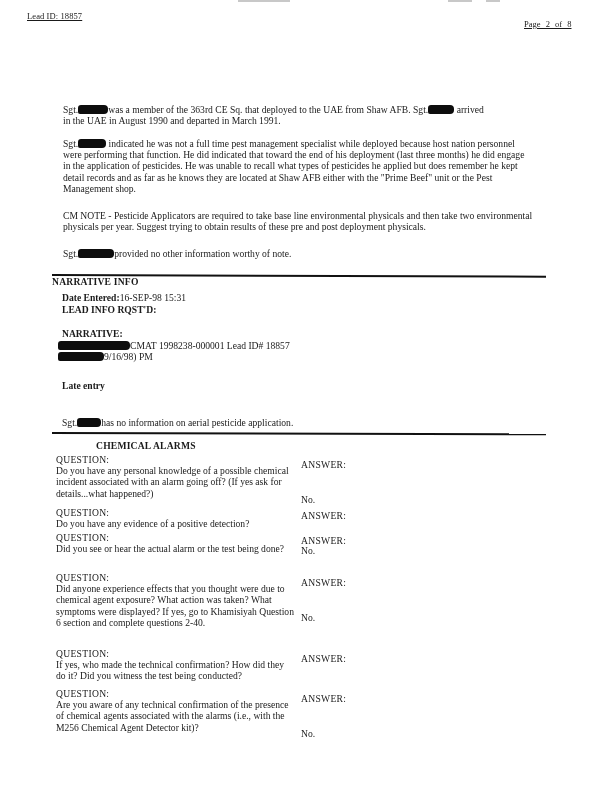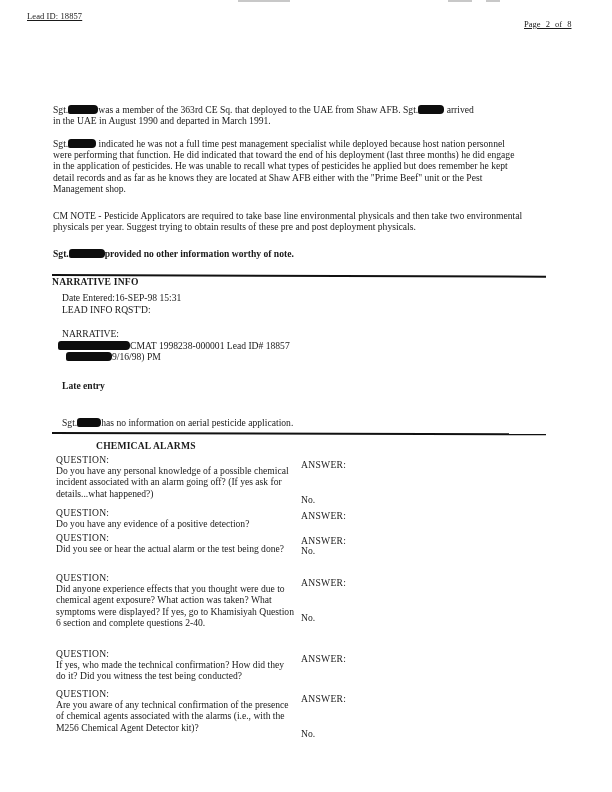--- a/index.html
+++ b/index.html
@@ -27,21 +27,21 @@
       font-size: 8.5px;
       letter-spacing: 0.1px;
     }
     .hdr-right {
       left: 524px; top: 19px;
       font-size: 8.5px;
       word-spacing: 3px;
     }
     .para {
       position: absolute;
-      left: 53px;
+      left: 63px;
       width: 470px;
       font-size: 9.6px;
       line-height: 11.2px;
     }
     .redact {
       display: inline-block;
       background: #0d0d0d;
       height: 9px;
       vertical-align: -1px;
       border-radius: 3px 4px 4px 2px;
@@ -52,21 +52,21 @@
       border-top: 2px solid #111;
       transform-origin: left center;
     }
     .section-title {
       position: absolute;
       font-size: 9.6px;
       font-weight: bold;
       letter-spacing: 0.2px;
     }
     .label-bold {
-      font-weight: normal;
+      font-weight: bold;
     }
     .field-line {
       position: absolute;
       left: 62px;
       font-size: 9.6px;
       line-height: 11px;
     }
     .qa-block {
       position: absolute;
       left: 56px;
@@ -106,38 +106,38 @@
   <span>Sgt.</span><span class="redact" style="width:30px;"></span><span>was a member of the 363rd CE Sq. that deployed to the UAE from Shaw AFB. Sgt.</span><span class="redact" style="width:26px;"></span><span> arrived</span><br>
   <span>in the UAE in August 1990 and departed in March 1991.</span>
 </div>
 
 <div class="para" style="top:138px;">
   <span>Sgt.</span><span class="redact" style="width:28px;"></span><span> indicated he was not a full time pest management specialist while deployed because host nation personnel were performing that function.  He did indicated that toward the end of his deployment (last three months) he did engage in the application of pesticides.  He was unable to recall what types of pesticides he applied but does remember he kept detail records and as far as he knows they are located at Shaw AFB either with the "Prime Beef" unit or the Pest Management shop.</span>
 </div>
 
 <div class="para" style="top:210px;">CM NOTE - Pesticide Applicators are required to take base line environmental physicals and then take two environmental physicals per year.  Suggest trying to obtain results of these pre and post deployment physicals.</div>
 
-<div class="para" style="top:248px;font-weight:bold;">
+<div class="para" style="top:248px;">
   <span>Sgt.</span><span class="redact" style="width:36px;"></span><span>provided no other information worthy of note.</span>
 </div>
 
 <div class="rule" style="left:52px;top:274px;width:494px;transform:rotate(0.2deg);"></div>
 
 <div class="section-title" style="left:52px;top:276px;">NARRATIVE INFO</div>
 
 <div class="field-line" style="top:292px;">
   <span class="label-bold">Date Entered:</span><span>16-SEP-98 15:31</span>
 </div>
 <div class="field-line label-bold" style="top:304px;">LEAD INFO RQST'D:</div>
 
 <div class="field-line label-bold" style="top:328px;">NARRATIVE:</div>
 <div class="field-line" style="left:58px;top:340px;">
   <span class="redact" style="width:72px;"></span><span>CMAT 1998238-000001 Lead ID# 18857</span>
 </div>
-<div class="field-line" style="left:66px;top:351px;">
+<div class="field-line" style="left:58px;top:351px;">
   <span class="redact" style="width:46px;"></span><span>9/16/98) PM</span>
 </div>
 
 <div class="field-line" style="top:380px;font-weight:bold;">Late entry</div>
 
 <div class="field-line" style="top:417px;">
   <span>Sgt.</span><span class="redact" style="width:24px;"></span><span>has no information on aerial pesticide application.</span>
 </div>
 
 <div class="rule" style="left:52px;top:432px;width:494px;transform:rotate(0.15deg);"></div>

